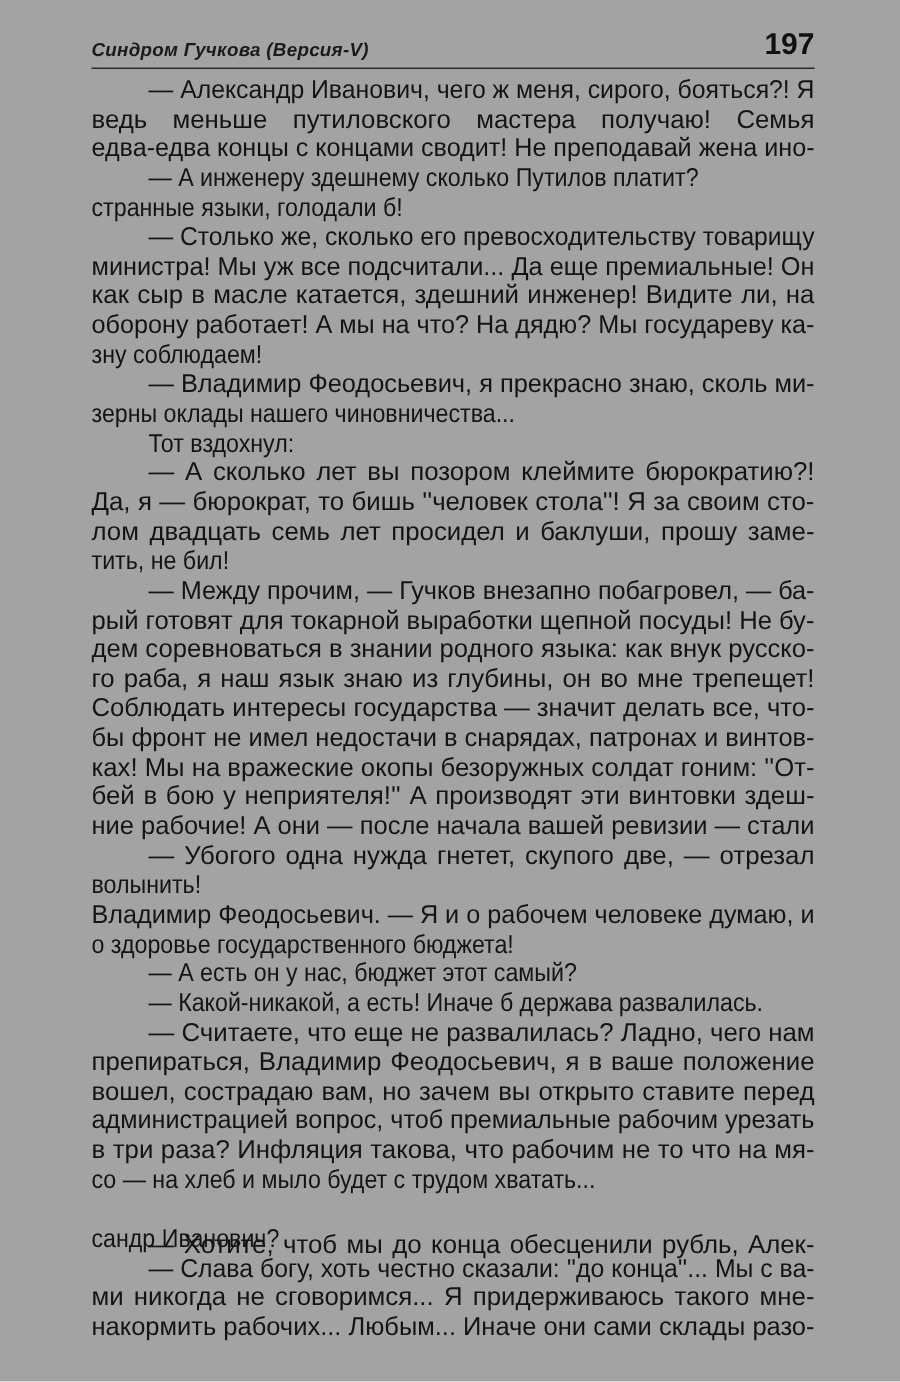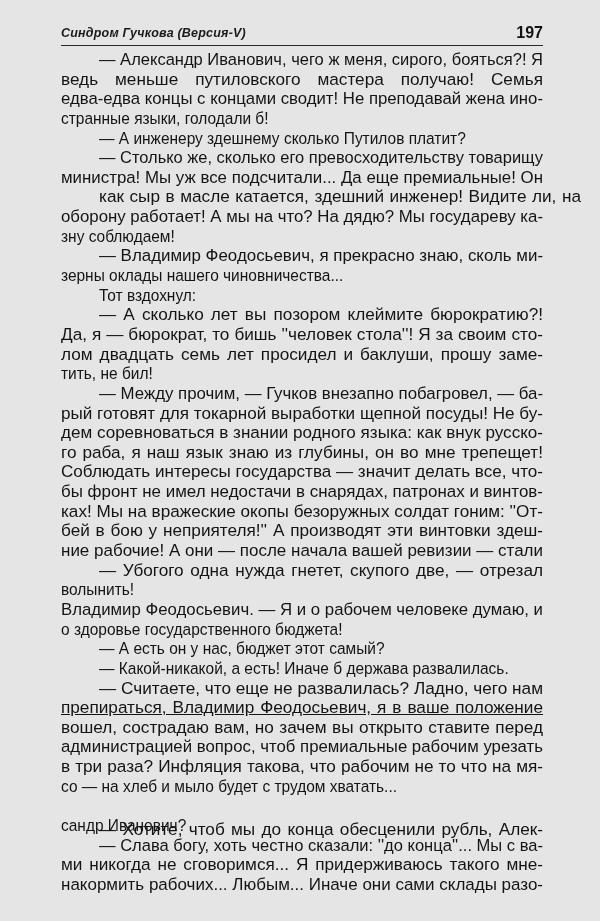--- a/index.html
+++ b/index.html
@@ -1,27 +1,27 @@
 <!DOCTYPE html>
 <html><head>
 <meta charset="utf-8">
 <style>
   html, body { margin: 0; padding: 0; background: #ffffff; }
   body { width: 600px; height: 921px; position: relative; overflow: hidden; color: #141414; }
-  .page { position: absolute; left: 0; top: 0; width: 600px; height: 921px; background: #e5e5e5; }
+  .page { position: absolute; left: 0; top: 0; width: 600px; height: 921px; background: #a3a3a3; }
   .header { position: absolute; left: 61px; top: 20px; width: 482px; height: 26px; }
   .running-title {
     position: absolute; left: 0; bottom: 6px;
     font-family: "Liberation Sans", sans-serif; font-weight: bold; font-style: italic;
     font-size: 12.5px; letter-spacing: 0.2px; color: #1a1a1a;
   }
   .page-number {
     position: absolute; right: 0; bottom: 4px;
     font-family: "Liberation Sans", sans-serif; font-weight: bold;
-    font-size: 16px; color: #111;
+    font-size: 20px; color: #111;
   }
   .header-rule {
     position: absolute; left: 0; right: 0; bottom: 0; height: 0;
     border-top: 1.6px solid #2a2a2a;
   }
   .body {
     position: absolute; left: 61px; top: 50px; width: 482px;
   }
   .line {
     display: block; height: 19.65px; line-height: 19.65px;
@@ -39,25 +39,25 @@
 <div class="page">
   <div class="header">
     <span class="running-title">Синдром Гучкова (Версия-V)</span>
     <span class="page-number">197</span>
     <div class="header-rule"></div>
   </div>
   <div class="body" id="body-text">
       <div class="line indent"><span class="txt" style="transform: scaleX(0.9613);">— Александр Иванович, чего ж меня, сирого, бояться?! Я</span></div>
       <div class="line"><span class="txt" style="word-spacing: 12.16px; transform: scaleX(0.9999);">ведь меньше путиловского мастера получаю! Семья</span></div>
       <div class="line"><span class="txt" style="transform: scaleX(0.9747);">едва-едва концы с концами сводит! Не преподавай жена ино-</span></div>
+      <div class="line indent"><span class="txt" style="transform: scaleX(0.9);">— А инженеру здешнему сколько Путилов платит?</span></div>
       <div class="line"><span class="txt" style="transform: scaleX(0.9);">странные языки, голодали б!</span></div>
-      <div class="line indent"><span class="txt" style="transform: scaleX(0.9);">— А инженеру здешнему сколько Путилов платит?</span></div>
       <div class="line indent"><span class="txt" style="transform: scaleX(0.957);">— Столько же, сколько его превосходительству товарищу</span></div>
       <div class="line"><span class="txt" style="transform: scaleX(0.9807);">министра! Мы уж все подсчитали... Да еще премиальные! Он</span></div>
-      <div class="line"><span class="txt" style="word-spacing: 0.74px; margin-left: 38px;">как сыр в масле катается, здешний инженер! Видите ли, на</span></div>
+      <div class="line"><span class="txt" style="word-spacing: 0.74px;">как сыр в масле катается, здешний инженер! Видите ли, на</span></div>
       <div class="line"><span class="txt" style="transform: scaleX(0.9774);">оборону работает! А мы на что? На дядю? Мы государеву ка-</span></div>
       <div class="line"><span class="txt" style="transform: scaleX(0.9);">зну соблюдаем!</span></div>
       <div class="line indent"><span class="txt" style="transform: scaleX(0.9835);">— Владимир Феодосьевич, я прекрасно знаю, сколь ми-</span></div>
       <div class="line"><span class="txt" style="transform: scaleX(0.9);">зерны оклады нашего чиновничества...</span></div>
       <div class="line indent"><span class="txt" style="transform: scaleX(0.9);">Тот вздохнул:</span></div>
       <div class="line indent"><span class="txt" style="word-spacing: 2.37px; transform: scaleX(1);">— А сколько лет вы позором клеймите бюрократию?!</span></div>
       <div class="line"><span class="txt" style="word-spacing: 0.19px;">Да, я — бюрократ, то бишь ''человек стола''! Я за своим сто-</span></div>
       <div class="line"><span class="txt" style="word-spacing: 2.23px; text-align: center;">лом двадцать семь лет просидел и баклуши, прошу заме-</span></div>
       <div class="line"><span class="txt" style="transform: scaleX(0.9);">тить, не бил!</span></div>
       <div class="line indent"><span class="txt" style="transform: scaleX(0.9793);">— Между прочим, — Гучков внезапно побагровел, — ба-</span></div>
@@ -69,21 +69,21 @@
       <div class="line"><span class="txt" style="transform: scaleX(0.9964);">ках! Мы на вражеские окопы безоружных солдат гоним: ''От-</span></div>
       <div class="line"><span class="txt" style="word-spacing: 1.02px; transform: scaleX(0.9999);">бей в бою у неприятеля!'' А производят эти винтовки здеш-</span></div>
       <div class="line"><span class="txt" style="transform: scaleX(0.9885);">ние рабочие! А они — после начала вашей ревизии — стали</span></div>
       <div class="line indent"><span class="txt" style="word-spacing: 1.88px; transform: scaleX(0.9999);">— Убогого одна нужда гнетет, скупого две, — отрезал</span></div>
       <div class="line"><span class="txt" style="transform: scaleX(0.9);">волынить!</span></div>
       <div class="line"><span class="txt" style="transform: scaleX(0.9769);">Владимир Феодосьевич. — Я и о рабочем человеке думаю, и</span></div>
       <div class="line"><span class="txt" style="transform: scaleX(0.9);">о здоровье государственного бюджета!</span></div>
       <div class="line indent"><span class="txt" style="transform: scaleX(0.9);">— А есть он у нас, бюджет этот самый?</span></div>
       <div class="line indent"><span class="txt" style="transform: scaleX(0.9);">— Какой-никакой, а есть! Иначе б держава развалилась.</span></div>
       <div class="line indent"><span class="txt" style="word-spacing: 0.02px; transform: scaleX(0.9999);">— Считаете, что еще не развалилась? Ладно, чего нам</span></div>
-      <div class="line"><span class="txt" style="word-spacing: 1.18px; text-decoration: underline;">препираться, Владимир Феодосьевич, я в ваше положение</span></div>
+      <div class="line"><span class="txt" style="word-spacing: 1.18px;">препираться, Владимир Феодосьевич, я в ваше положение</span></div>
       <div class="line"><span class="txt" style="word-spacing: 0.64px;">вошел, сострадаю вам, но зачем вы открыто ставите перед</span></div>
       <div class="line"><span class="txt" style="transform: scaleX(0.976);">администрацией вопрос, чтоб премиальные рабочим урезать</span></div>
       <div class="line"><span class="txt" style="word-spacing: 0.26px; transform: scaleX(0.9999);">в три раза? Инфляция такова, что рабочим не то что на мя-</span></div>
       <div class="line"><span class="txt" style="transform: scaleX(0.9);">со — на хлеб и мыло будет с трудом хватать...</span></div>
       <div class="line indent"><span class="txt" style="word-spacing: 1.52px; transform: scaleX(0.9999); margin-top: 24px;">— Хотите, чтоб мы до конца обесценили рубль, Алек-</span></div>
       <div class="line"><span class="txt" style="transform: scaleX(0.9);">сандр Иванович?</span></div>
       <div class="line indent"><span class="txt" style="transform: scaleX(0.9619);">— Слава богу, хоть честно сказали: ''до конца''... Мы с ва-</span></div>
       <div class="line"><span class="txt" style="word-spacing: 2.04px;">ми никогда не сговоримся... Я придерживаюсь такого мне-</span></div>
       <div class="line"><span class="txt" style="transform: scaleX(0.9885);">накормить рабочих... Любым... Иначе они сами склады разо-</span></div>
     </div>

